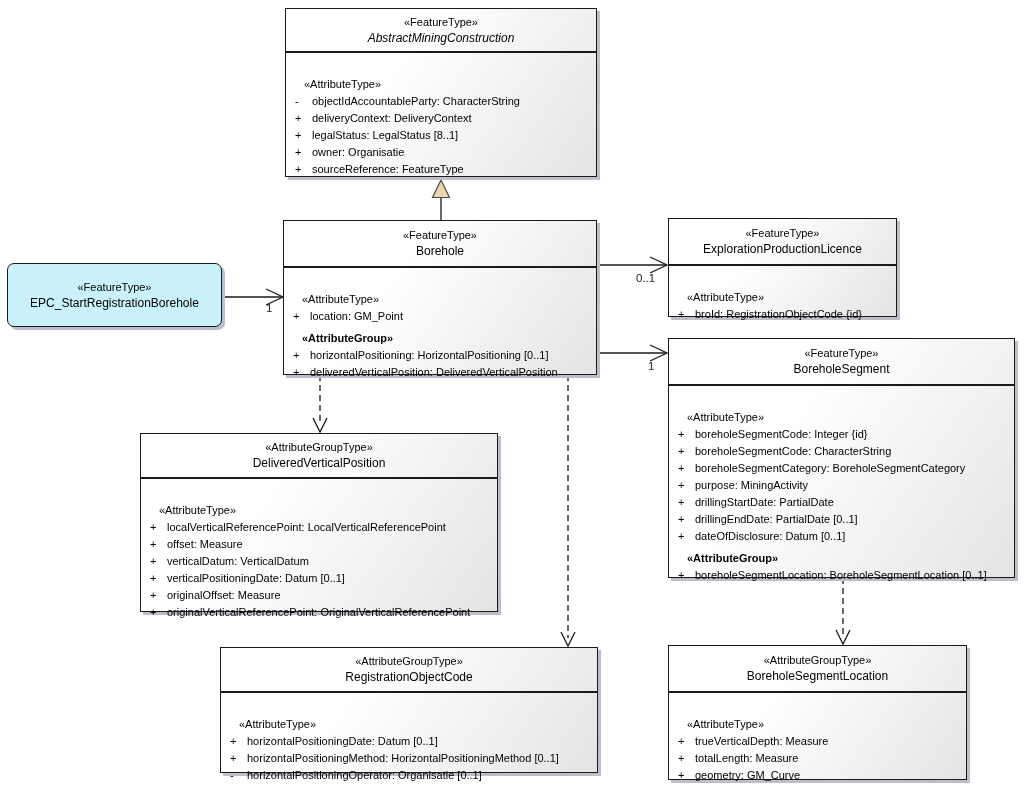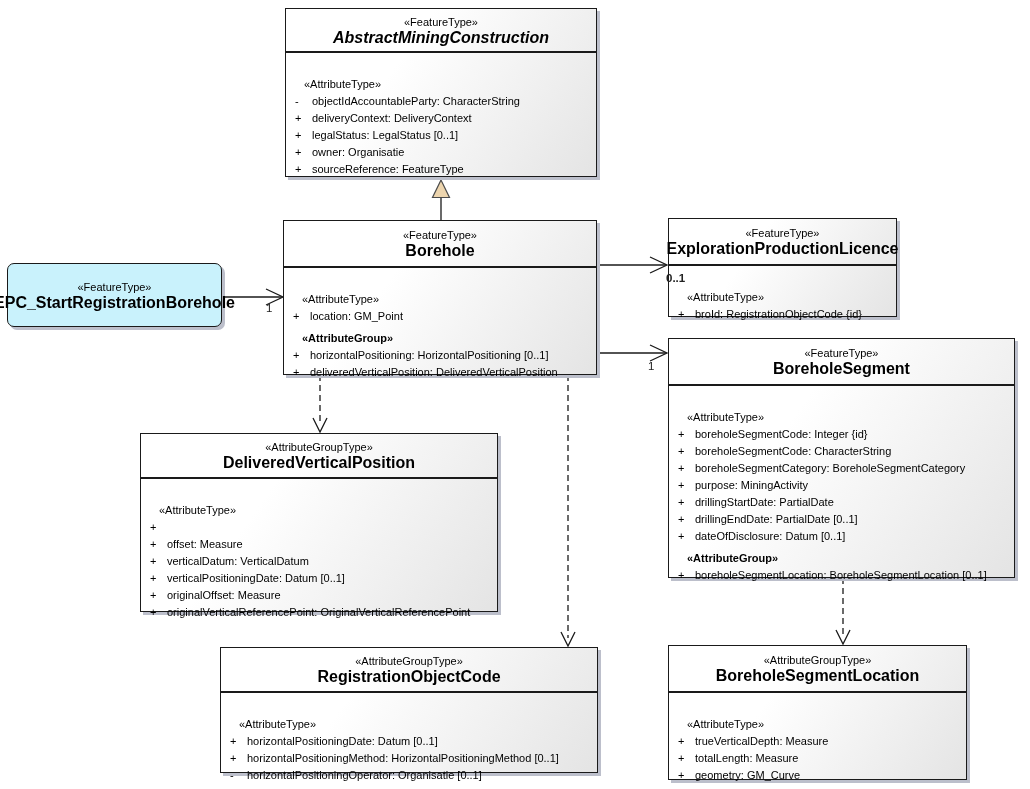--- a/index.html
+++ b/index.html
@@ -13,21 +13,21 @@
     background:linear-gradient(125deg,var(--box-fill-start,#fff) 35%,var(--box-fill-end,#e4e4e4) 100%);
     box-shadow:3px 3px 0 var(--shadow,#bcbfcb);
     box-sizing:border-box;
   }
   .uml-box .title{
     display:flex;flex-direction:column;justify-content:center;align-items:center;
     border-bottom:2px solid var(--box-border,#1a1a1a);
     box-sizing:border-box;
   }
   .stereo{font-size:11px;line-height:14px;}
-  .cls-name{font-size:16px;font-weight:bold;line-height:16px;margin-top:1px;}
+  .cls-name{font-size:12px;font-weight:normal;line-height:16px;margin-top:1px;}
   .cls-name.abstract{font-style:italic;}
   .attrs{padding-top:23px;font-size:11px;line-height:17px;}
   .sec-header{padding-left:18px;}
   .sec-header + .sec-header, .attr-row + .sec-header{margin-top:5px;font-weight:bold;}
   .attr-row{display:flex;}
   .attr-row .vis{width:17px;padding-left:9px;flex:none;}
   .attr-row .attr-text{white-space:nowrap;}
 
   .feature-box{
     position:absolute;
@@ -98,21 +98,21 @@
         <div class="attr-row">
           <span class="vis">-</span>
           <span class="attr-text">objectIdAccountableParty: CharacterString</span>
         </div>
         <div class="attr-row">
           <span class="vis">+</span>
           <span class="attr-text">deliveryContext: DeliveryContext</span>
         </div>
         <div class="attr-row">
           <span class="vis">+</span>
-          <span class="attr-text">legalStatus: LegalStatus [0..1]</span>
+          <span class="attr-text">legalStatus: LegalStatus [8..1]</span>
         </div>
         <div class="attr-row">
           <span class="vis">+</span>
           <span class="attr-text">owner: Organisatie</span>
         </div>
         <div class="attr-row">
           <span class="vis">+</span>
           <span class="attr-text">sourceReference: FeatureType</span>
         </div>
       </div>
@@ -205,20 +205,21 @@
 
   <div class="uml-box" style="left:140px;top:433px;width:358px;height:179px;">
     <div class="title" style="height:45px;">
       <div class="stereo">«AttributeGroupType»</div>
       <div class="cls-name">DeliveredVerticalPosition</div>
     </div>
     <div class="attrs">
         <div class="sec-header">«AttributeType»</div>
         <div class="attr-row">
           <span class="vis">+</span>
+          <span class="attr-text">localVerticalReferencePoint: LocalVerticalReferencePoint</span>
         </div>
         <div class="attr-row">
           <span class="vis">+</span>
           <span class="attr-text">offset: Measure</span>
         </div>
         <div class="attr-row">
           <span class="vis">+</span>
           <span class="attr-text">verticalDatum: VerticalDatum</span>
         </div>
         <div class="attr-row">
@@ -274,16 +275,16 @@
           <span class="attr-text">totalLength: Measure</span>
         </div>
         <div class="attr-row">
           <span class="vis">+</span>
           <span class="attr-text">geometry: GM_Curve</span>
         </div>
       </div>
   </div>
 
   <div class="mult" style="left:266px;top:302px;">1</div>
-  <div class="mult" style="left:666px;top:272px;font-weight:bold;">0..1</div>
+  <div class="mult" style="left:636px;top:272px;">0..1</div>
   <div class="mult" style="left:648px;top:360px;">1</div>
 
 </div>
 
 </body></html>

